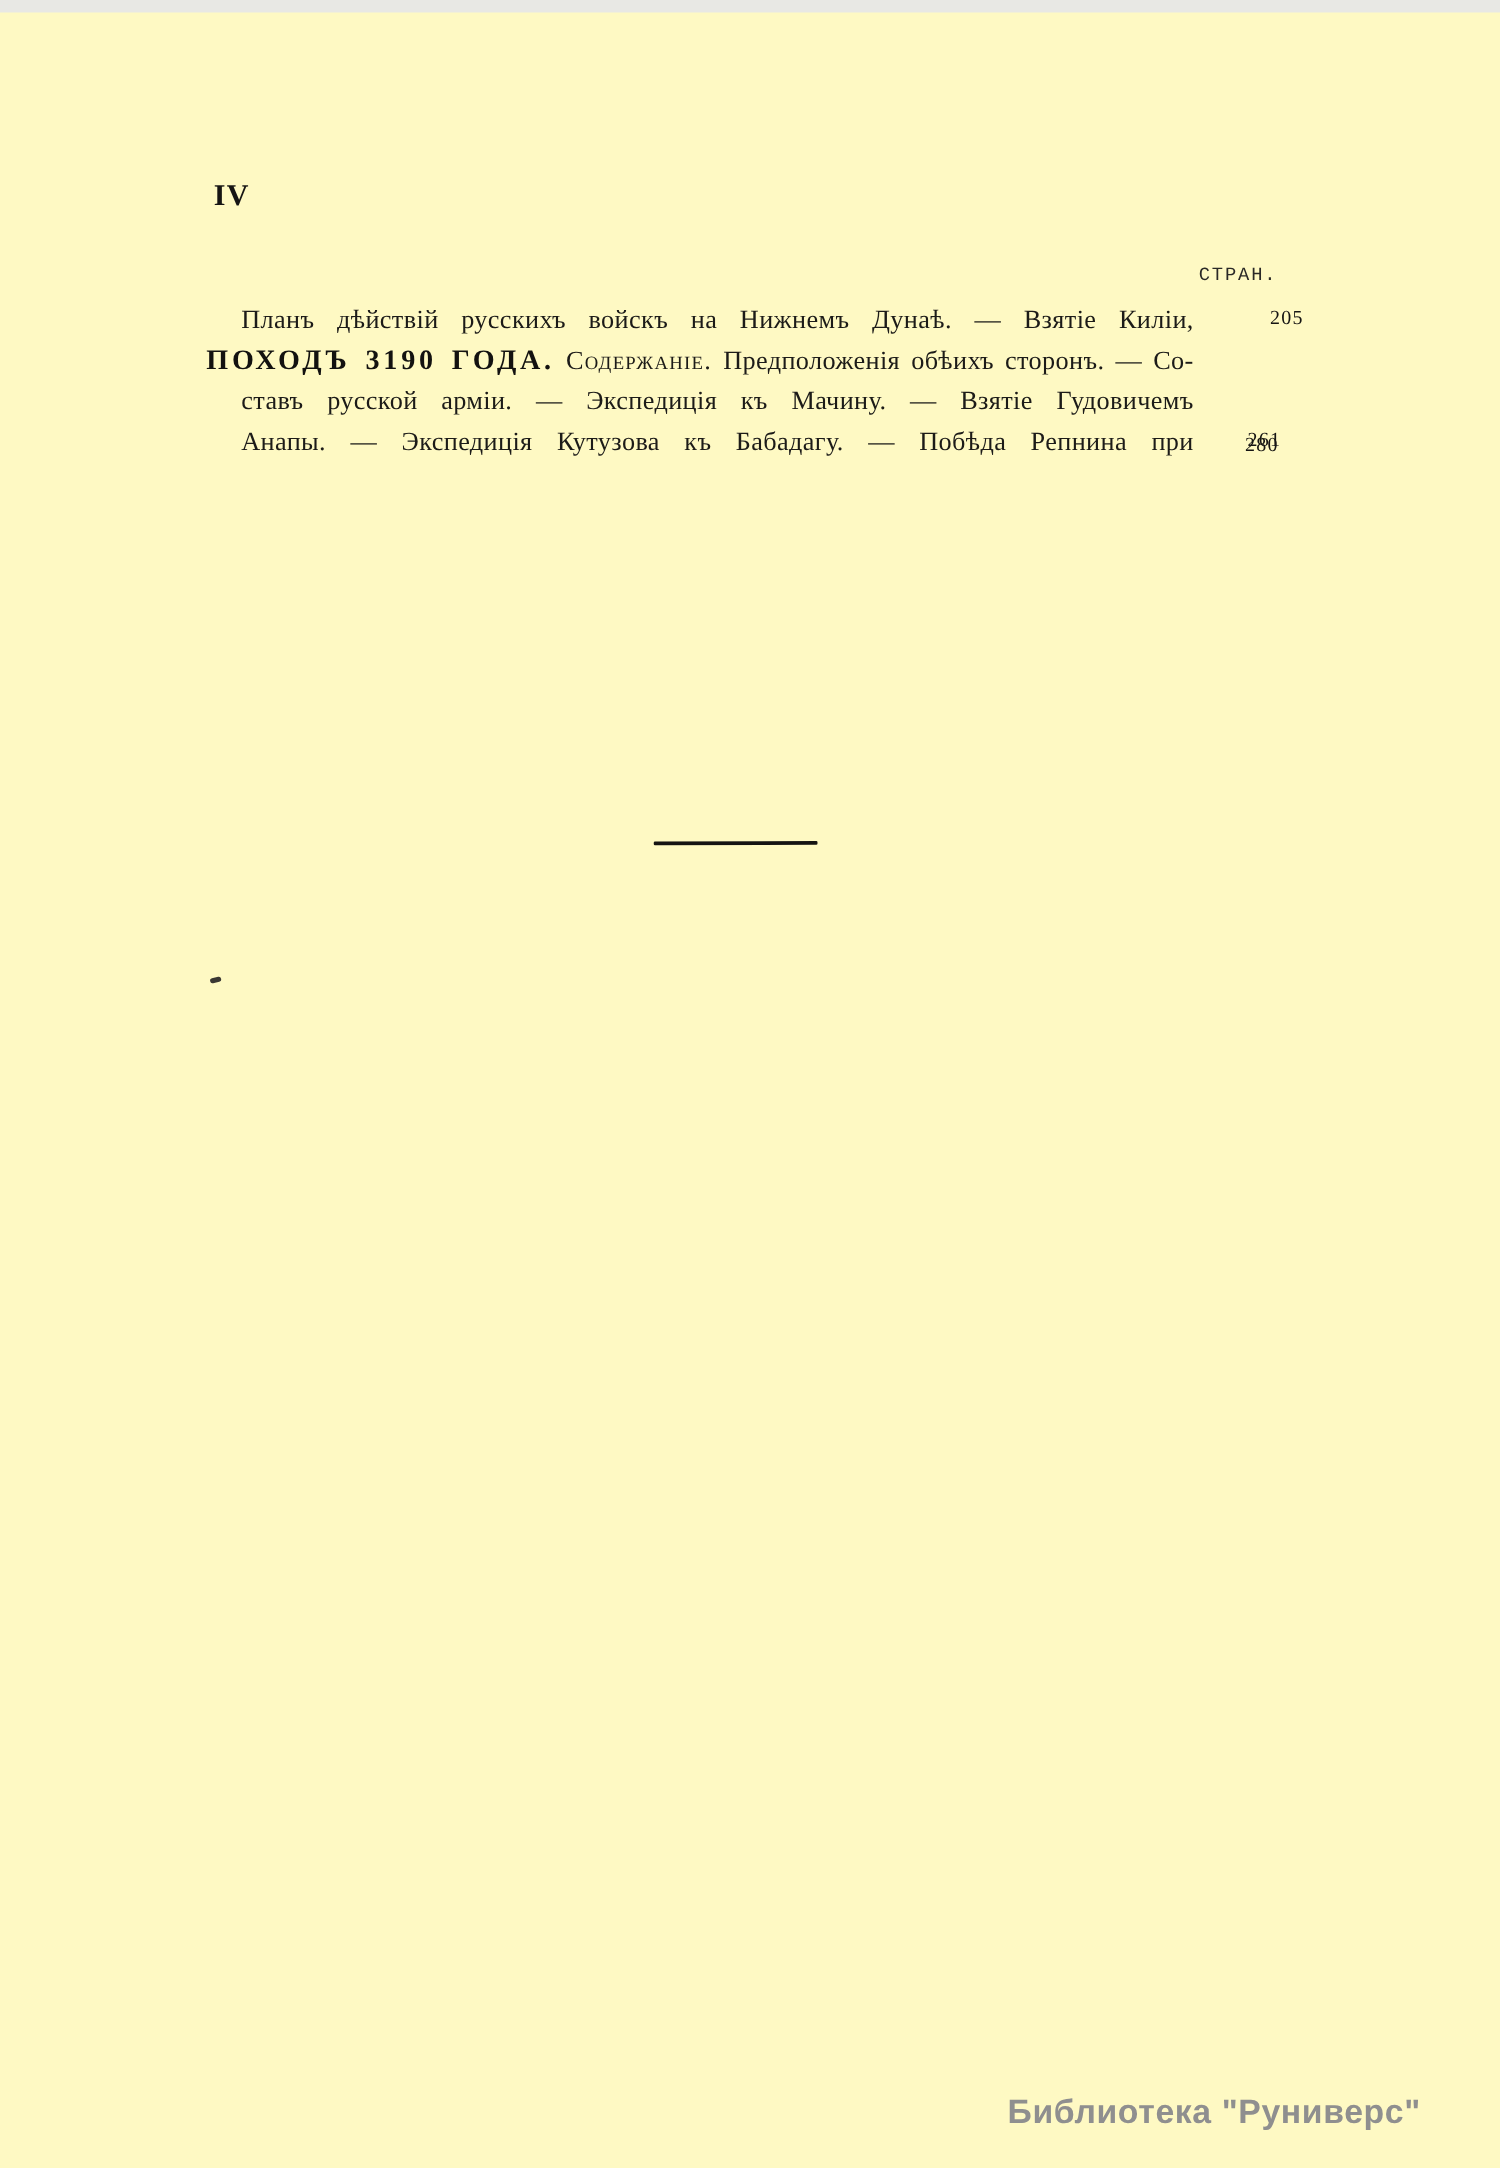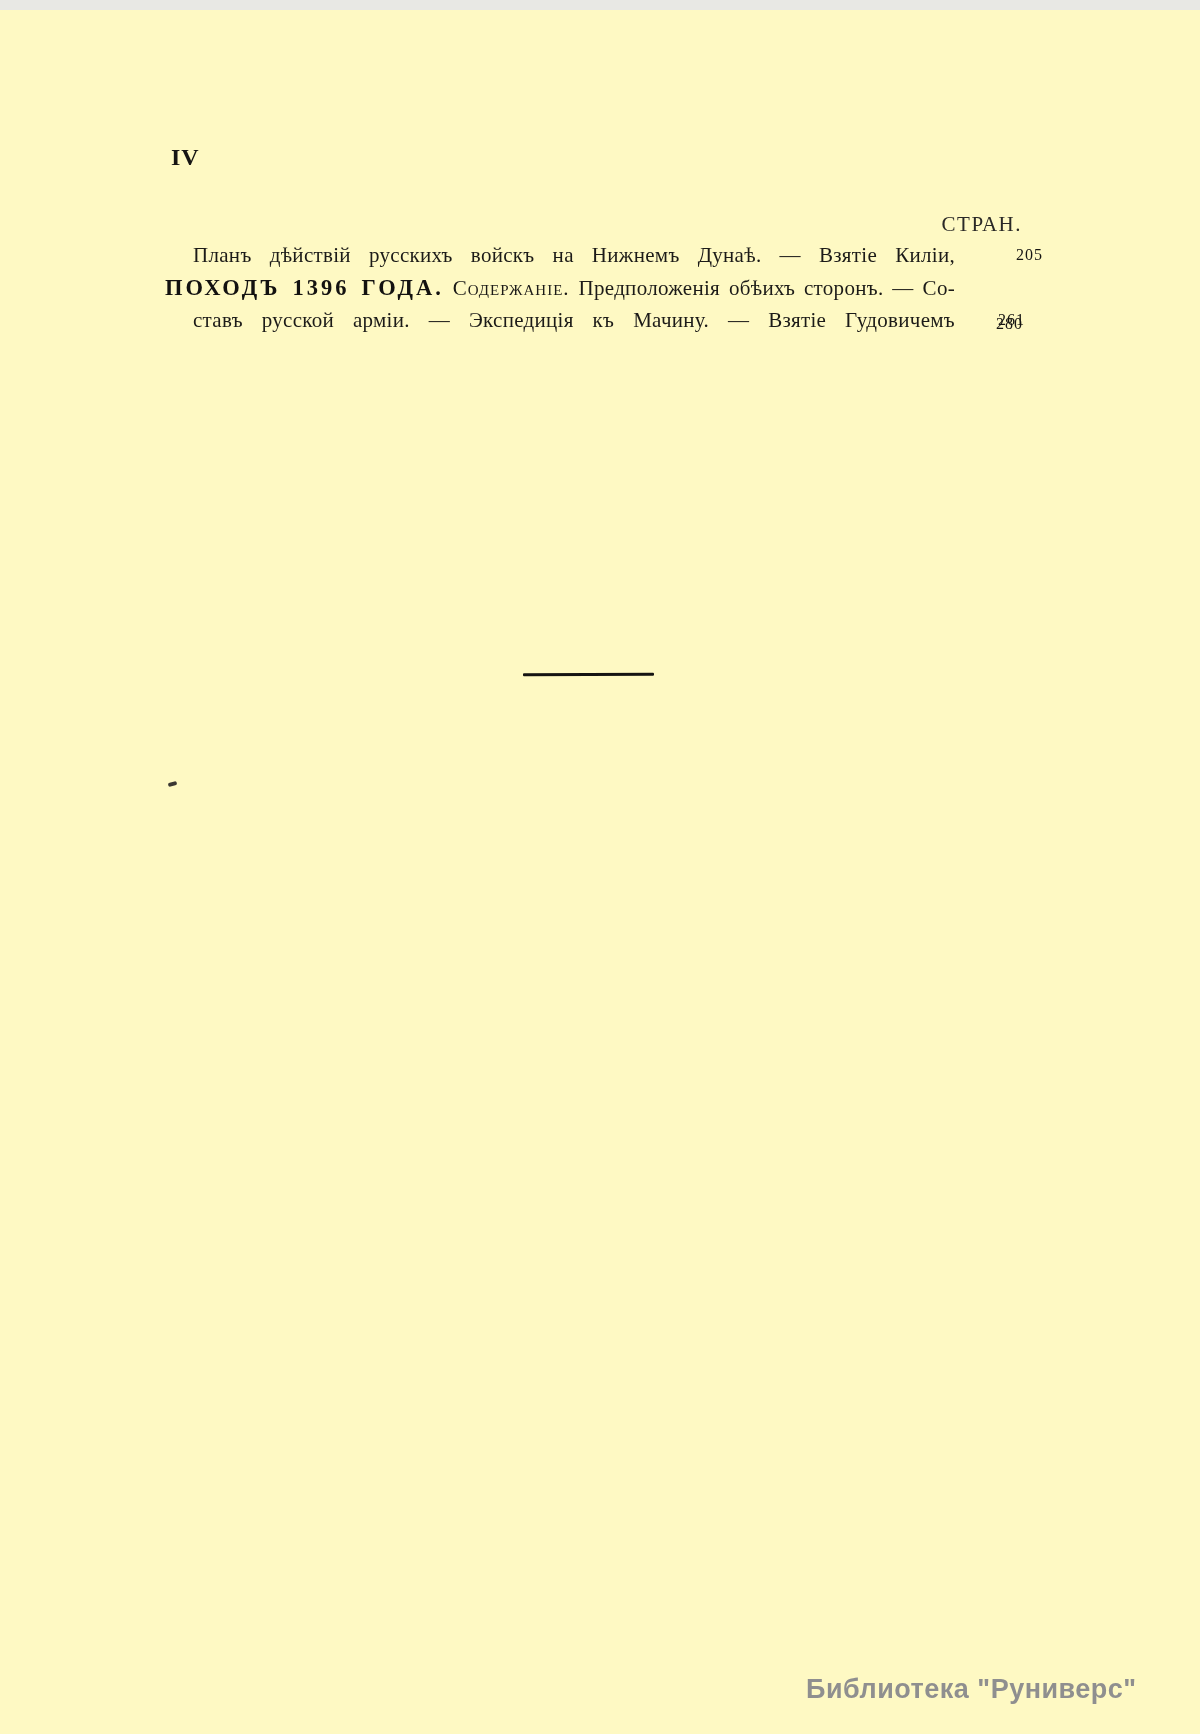--- a/index.html
+++ b/index.html
@@ -23,23 +23,24 @@
     top: 134px;
     font-size: 24px;
     font-weight: bold;
     letter-spacing: 1px;
     color: #161513;
   }
   .col-header {
     position: absolute;
     right: 178px;
     top: 202px;
-    font-size: 21px;
+    font-size: 15px;
     letter-spacing: 1.5px;
     color: #2a2926;
+    font-family: Liberation Mono, monospace;
   }
   .toc {
     position: absolute;
     left: 165px;
     top: 229px;
     width: 878px; 
   }
   .entry {
     position: relative;
   }
@@ -132,22 +133,23 @@
   <div class="col-header">СТРАН.</div>
 
   <div class="toc">
 
     <div class="entry">
       <div class="line indent just">Планъ дѣйствій русскихъ войскъ на Нижнемъ Дунаѣ. — Взятіе Киліи,</div>
       <div class="pagenum pn-0">205</div>
     </div>
 
     <div class="entry">
-      <div class="line head-line just"><span class="chap">ПОХОДЪ 1396 ГОДА.</span> <span class="smallcaps">Содержаніе.</span> <span>Предположенія обѣихъ сторонъ. — Со-</span></div>
+      <div class="line head-line just"><span class="chap">ПОХОДЪ 3190 ГОДА.</span> <span class="smallcaps">Содержаніе.</span> <span>Предположенія обѣихъ сторонъ. — Со-</span></div>
       <div class="line indent just">ставъ русской арміи. — Экспедиція къ Мачину. — Взятіе Гудовичемъ</div>
+      <div class="line indent just">Анапы. — Экспедиція Кутузова къ Бабадагу. — Побѣда Репнина при</div>
       <div class="pagenum pn-1">261</div>
     </div>
 
     <div class="entry entry-appendix">
       <div class="pagenum pn-2">280</div>
     </div>
 
   </div>
 
   <div class="divider"></div>

